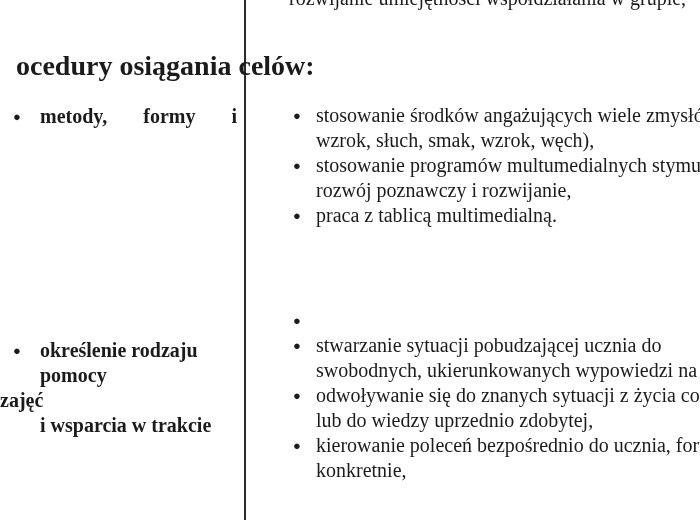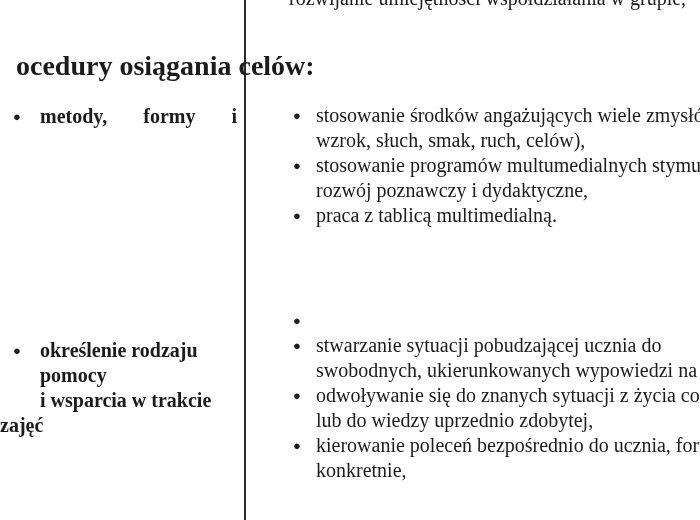--- a/index.html
+++ b/index.html
@@ -102,44 +102,44 @@
         <span>metody,</span>
         <span>formy</span>
         <span>i</span>
       </div>
     </div>
 
     <div class="l-item l-item-2">
       <span class="l-bullet">●</span>
       <div class="l-line">określenie rodzaju</div>
       <div class="l-line">pomocy</div>
+      <div class="l-line outdent">zajęć</div>
       <div class="l-line">i wsparcia w trakcie</div>
-      <div class="l-line outdent">zajęć</div>
     </div>
 
   </div>
 
   <div>
 
     <div class="r-group r-group-1">
       <div class="r-line">
         <span class="r-bullet">●</span>
         <span>stosowanie środków angażujących wiele zmysłów (</span>
       </div>
       <div class="r-line">
         
-        <span>wzrok, słuch, smak, ruch, celów),</span>
+        <span>wzrok, słuch, smak, wzrok, węch),</span>
       </div>
       <div class="r-line">
         <span class="r-bullet">●</span>
         <span>stosowanie programów multumedialnych stymulujących</span>
       </div>
       <div class="r-line">
         
-        <span>rozwój poznawczy i dydaktyczne,</span>
+        <span>rozwój poznawczy i rozwijanie,</span>
       </div>
       <div class="r-line">
         <span class="r-bullet">●</span>
         <span>praca z tablicą multimedialną.</span>
       </div>
     </div>
 
     <div class="r-group r-group-2">
       <div class="r-line">
         <span class="r-bullet">●</span>

